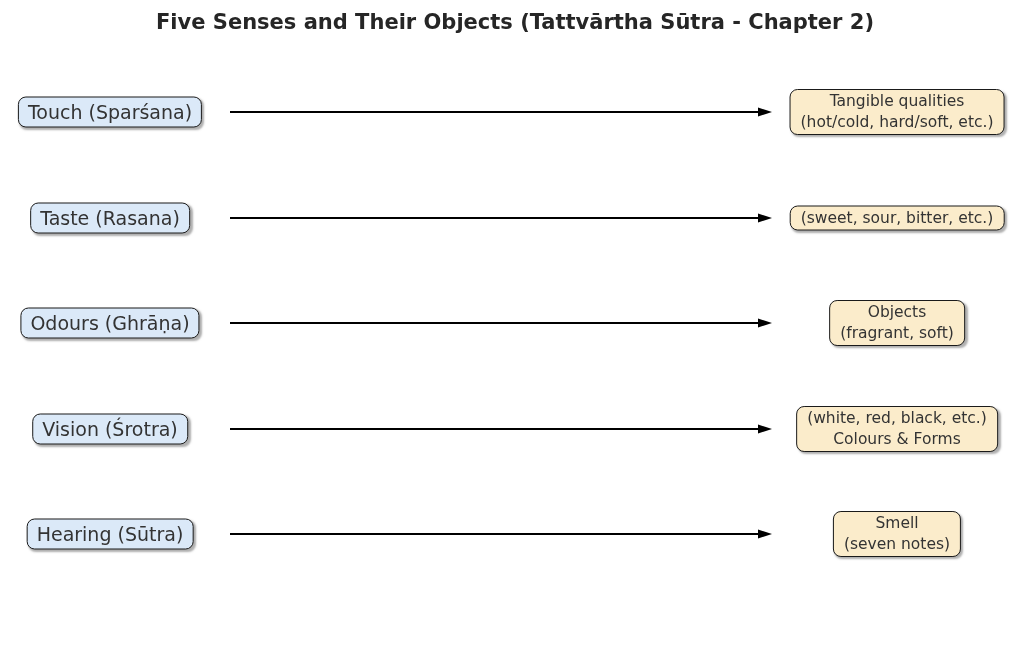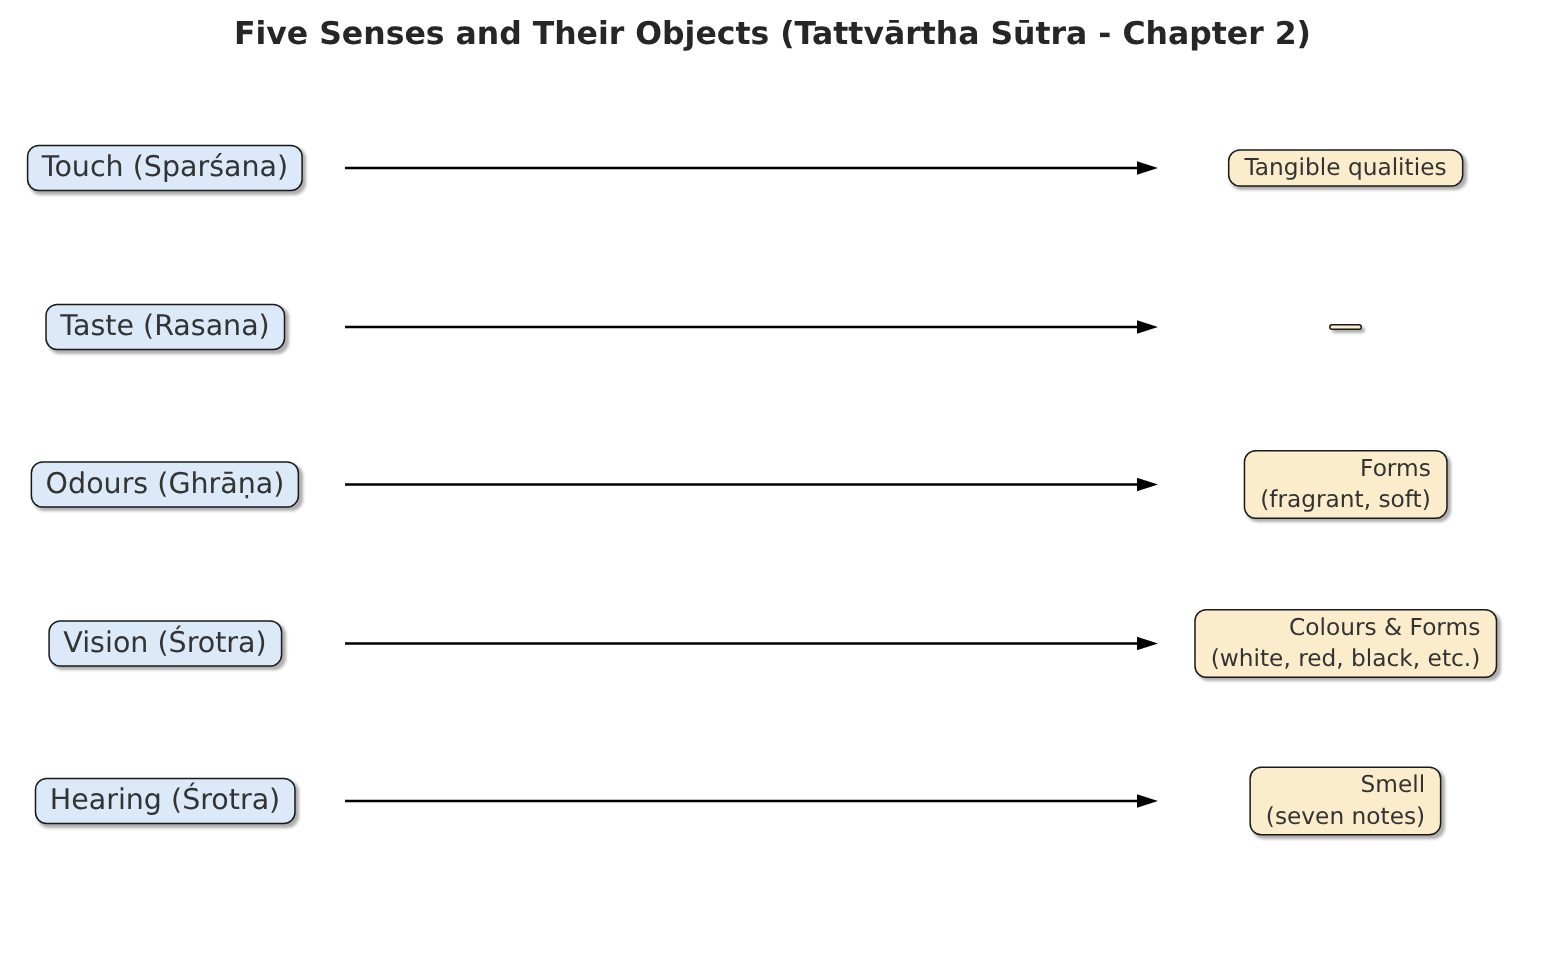--- a/index.html
+++ b/index.html
@@ -45,21 +45,21 @@
     position:absolute;
     left:897px;
     transform:translate(-50%,-50%);
     background:var(--object-fill);
     border:1.8px solid var(--border);
     border-radius:8px;
     padding:1px 10px;
     font-size:15.5px;
     line-height:21px;
     color:var(--text);
-    text-align:right;
+    text-align:center;
     white-space:nowrap;
     box-shadow:2px 2px 2px rgba(110,110,110,0.55);
   }
   .arrow{
     position:absolute;
     left:230px;
     width:545px;height:18px;
   }
   .r1 .sense-box,.r1 .object-box{top:112px;} .r1 .arrow{top:103px;}
   .r2 .sense-box,.r2 .object-box{top:218px;} .r2 .arrow{top:209px;}
@@ -75,59 +75,61 @@
   <div class="title">Five Senses and Their Objects (Tattvārtha Sūtra - Chapter 2)</div>
 
   <div class="row r1">
     <div class="sense-box">Touch (Sparśana)</div>
     <svg class="arrow" viewBox="0 0 545 18" xmlns="http://www.w3.org/2000/svg">
       <line x1="0" y1="9" x2="530" y2="9" stroke="var(--arrow)" stroke-width="1.8"></line>
       <polygon points="528,4.5 542,9 528,13.5" fill="var(--arrow)"></polygon>
     </svg>
     <div class="object-box">
       <div>Tangible qualities</div>
+      <div>(hot/cold, hard/soft, etc.)</div>
     </div>
   </div>
 
   <div class="row r2">
     <div class="sense-box">Taste (Rasana)</div>
     <svg class="arrow" viewBox="0 0 545 18" xmlns="http://www.w3.org/2000/svg">
       <line x1="0" y1="9" x2="530" y2="9" stroke="var(--arrow)" stroke-width="1.8"></line>
       <polygon points="528,4.5 542,9 528,13.5" fill="var(--arrow)"></polygon>
     </svg>
     <div class="object-box">
+      <div>(sweet, sour, bitter, etc.)</div>
     </div>
   </div>
 
   <div class="row r3">
     <div class="sense-box">Odours (Ghrāṇa)</div>
     <svg class="arrow" viewBox="0 0 545 18" xmlns="http://www.w3.org/2000/svg">
       <line x1="0" y1="9" x2="530" y2="9" stroke="var(--arrow)" stroke-width="1.8"></line>
       <polygon points="528,4.5 542,9 528,13.5" fill="var(--arrow)"></polygon>
     </svg>
     <div class="object-box">
-      <div>Forms</div>
+      <div>Objects</div>
       <div>(fragrant, soft)</div>
     </div>
   </div>
 
   <div class="row r4">
     <div class="sense-box">Vision (Śrotra)</div>
     <svg class="arrow" viewBox="0 0 545 18" xmlns="http://www.w3.org/2000/svg">
       <line x1="0" y1="9" x2="530" y2="9" stroke="var(--arrow)" stroke-width="1.8"></line>
       <polygon points="528,4.5 542,9 528,13.5" fill="var(--arrow)"></polygon>
     </svg>
     <div class="object-box">
+      <div>(white, red, black, etc.)</div>
       <div>Colours &amp; Forms</div>
-      <div>(white, red, black, etc.)</div>
     </div>
   </div>
 
   <div class="row r5">
-    <div class="sense-box">Hearing (Śrotra)</div>
+    <div class="sense-box">Hearing (Sūtra)</div>
     <svg class="arrow" viewBox="0 0 545 18" xmlns="http://www.w3.org/2000/svg">
       <line x1="0" y1="9" x2="530" y2="9" stroke="var(--arrow)" stroke-width="1.8"></line>
       <polygon points="528,4.5 542,9 528,13.5" fill="var(--arrow)"></polygon>
     </svg>
     <div class="object-box">
       <div>Smell</div>
       <div>(seven notes)</div>
     </div>
   </div>
 

